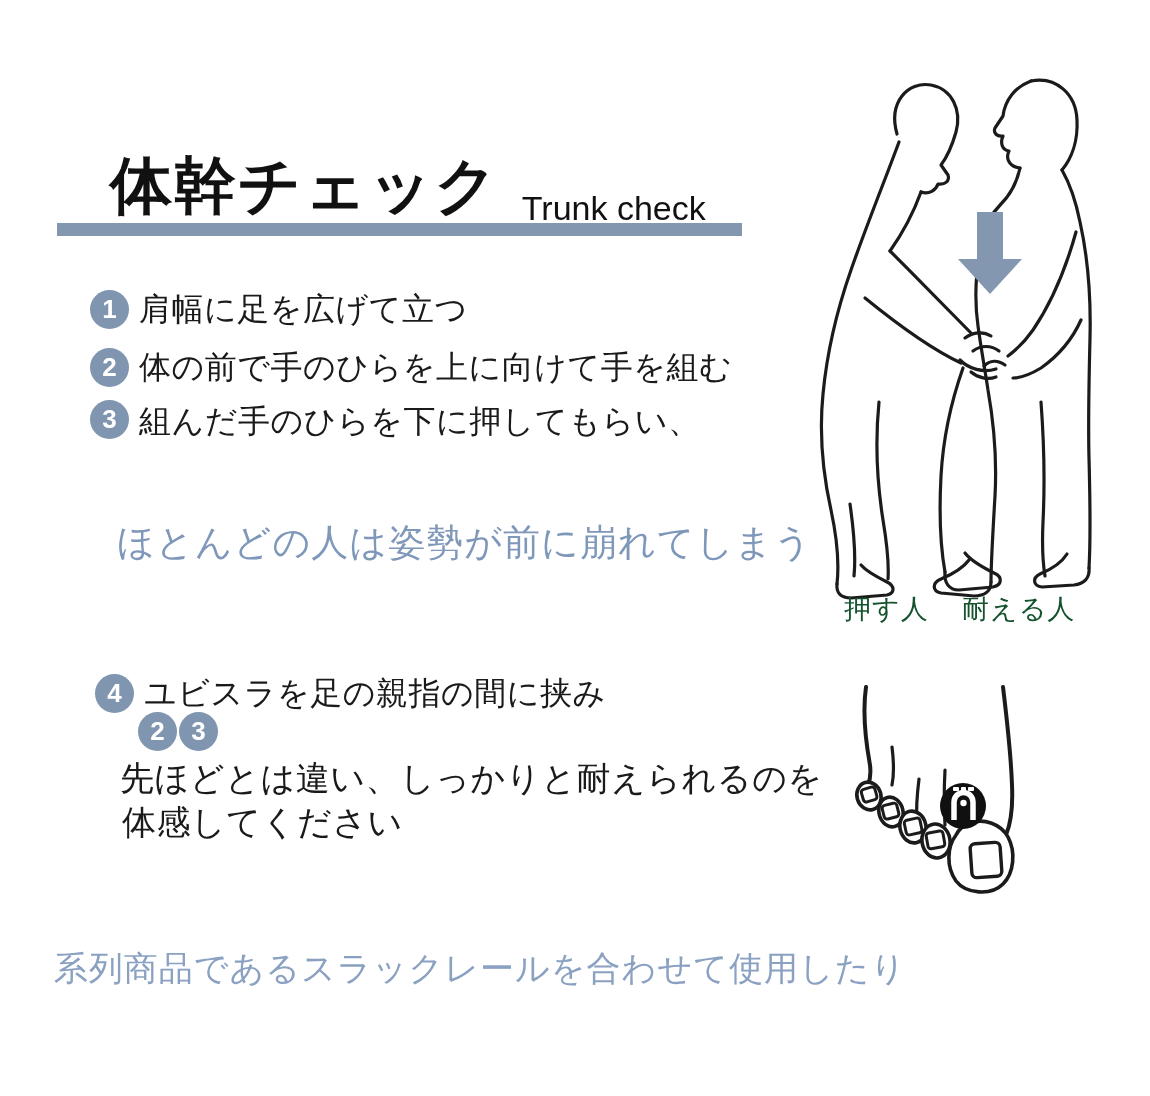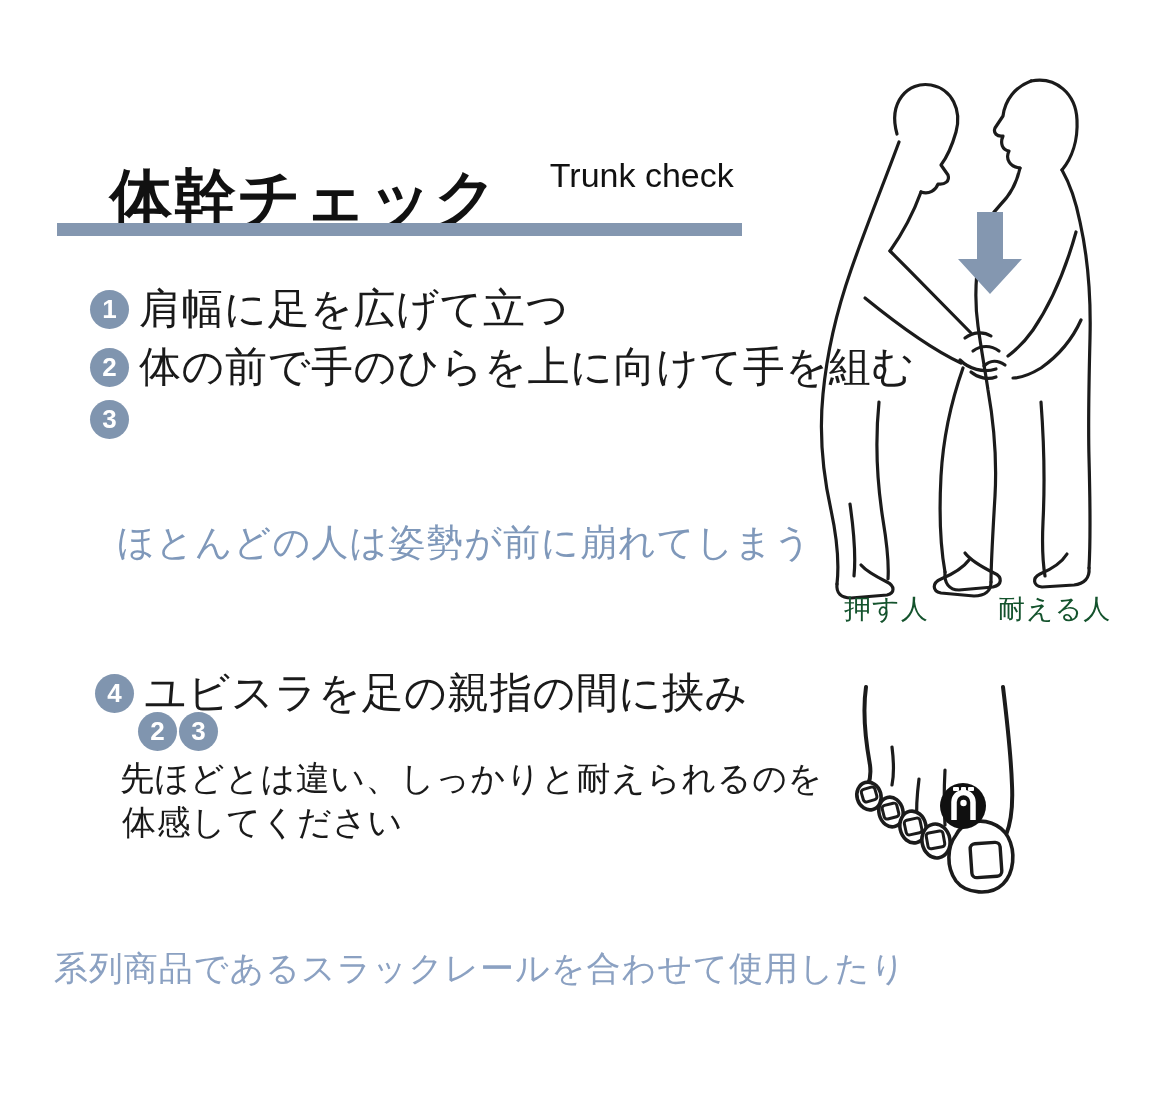--- a/index.html
+++ b/index.html
@@ -12,32 +12,32 @@
   *{margin:0;padding:0;box-sizing:border-box;}
   html,body{background:#ffffff;}
   body{
     font-family:"Liberation Sans","DejaVu Sans",sans-serif;
     color:var(--ink);
   }
   .canvas{
     position:relative;width:1150px;height:1096px;background:#ffffff;overflow:hidden;
   }
   .abs{position:absolute;}
-  .title-row{left:110px;top:156px;display:flex;align-items:flex-start;white-space:nowrap;gap:28px;}
+  .title-row{left:110px;top:144px;display:flex;align-items:flex-end;white-space:nowrap;}
   .title-jp{font-size:62px;font-weight:600;letter-spacing:2px;color:#111;}
   .title-en{font-size:34px;font-weight:400;margin-left:22px;color:#111;}
   .divider{left:57px;top:223px;width:685px;height:13px;background:var(--steel);}
   .badge{
     width:39px;height:39px;border-radius:50%;background:var(--badge);
     color:#fff;display:inline-flex;align-items:center;justify-content:center;
     font-size:26px;font-weight:600;flex:0 0 auto;
   }
   .step{display:flex;align-items:flex-start;white-space:nowrap;}
   .step-text{
-    font-size:42px;font-weight:500;letter-spacing:0.5px;color:var(--ink);
+    font-size:32px;font-weight:500;letter-spacing:0.5px;color:var(--ink);
     margin-left:10px;line-height:46px;padding-top:0px;
   }
   .step .badge{margin-top:2px;}
   .plain-line{font-size:34px;font-weight:500;letter-spacing:0.5px;color:var(--ink);white-space:nowrap;}
   .callout{left:117px;top:518px;font-size:37px;font-weight:500;letter-spacing:1px;color:var(--callout);white-space:nowrap;}
   .badge-row{display:flex;align-items:center;white-space:nowrap;}
   .badge-row .badge{margin-right:2px;}
   .badge-row .step-text{margin-left:8px;line-height:39px;}
   .figure-label{font-size:27px;font-weight:500;letter-spacing:1px;color:#14532d;white-space:nowrap;}
   .footer{
@@ -64,21 +64,21 @@
   </div>
 
   <div class="abs step" style="left:90px;top:346px;">
     <span class="badge">2</span>
     <span class="step-text" style="line-height:42px;">体の前で手のひらを上に向けて手を組む</span>
   </div>
 
   <div class="abs step" style="left:90px;top:398px;">
     <span class="badge">3</span>
     <span class="step-text">
-      <br>
+      <span>組んだ手のひらを下に押してもらい、</span><br>
     </span>
   </div>
 
   <div class="abs callout">ほとんどの人は姿勢が前に崩れてしまう</div>
 
   <div class="abs step" style="left:95px;top:672px;">
     <span class="badge">4</span>
     <span class="step-text" style="line-height:42px;">ユビスラを足の親指の間に挟み</span>
   </div>
   <div class="abs badge-row" style="left:138px;top:712px;">
@@ -116,21 +116,21 @@
       <path class="stroke" d="M 165 266 C 173 260 183 259 191 264"></path>
       <path class="stroke" d="M 160 288 C 169 297 183 301 196 297"></path>
       <path class="stroke" d="M 173 279 C 181 273 191 273 199 279"></path>
       <path class="stroke" d="M 184 294 C 190 288 198 288 205 293"></path>
       <path class="stroke" d="M 171 300 C 178 306 188 308 196 305"></path>
     </g>
     <polygon fill="#8497b0" points="177,140 203,140 203,187 222,187 190,222 158,187 177,187"></polygon>
   </svg>
 
   <div class="abs figure-label" style="left:844px;top:591px;">押す人</div>
-  <div class="abs figure-label" style="left:998px;top:591px;">耐える人</div>
+  <div class="abs figure-label" style="left:962px;top:591px;">耐える人</div>
 
   <svg class="abs" style="left:835px;top:685px;" width="310" height="215" viewBox="0 0 310 215">
     <g>
       <path class="stroke" style="stroke-width:4" d="M 168 2 C 172 35 176 70 177 100 C 178 122 176 138 171 150"></path>
       <path class="stroke" style="stroke-width:4" d="M 31 2 C 27 30 31 58 35 80 C 36 88 35 95 33 100"></path>
       <path class="stroke" d="M 57 62 C 59 78 59 90 57 100"></path>
       <path class="stroke" d="M 84 94 C 82 110 81 124 82 136"></path>
       <path class="stroke" d="M 110 85 C 109 104 109 124 110 140"></path>
     </g>
     <g>

